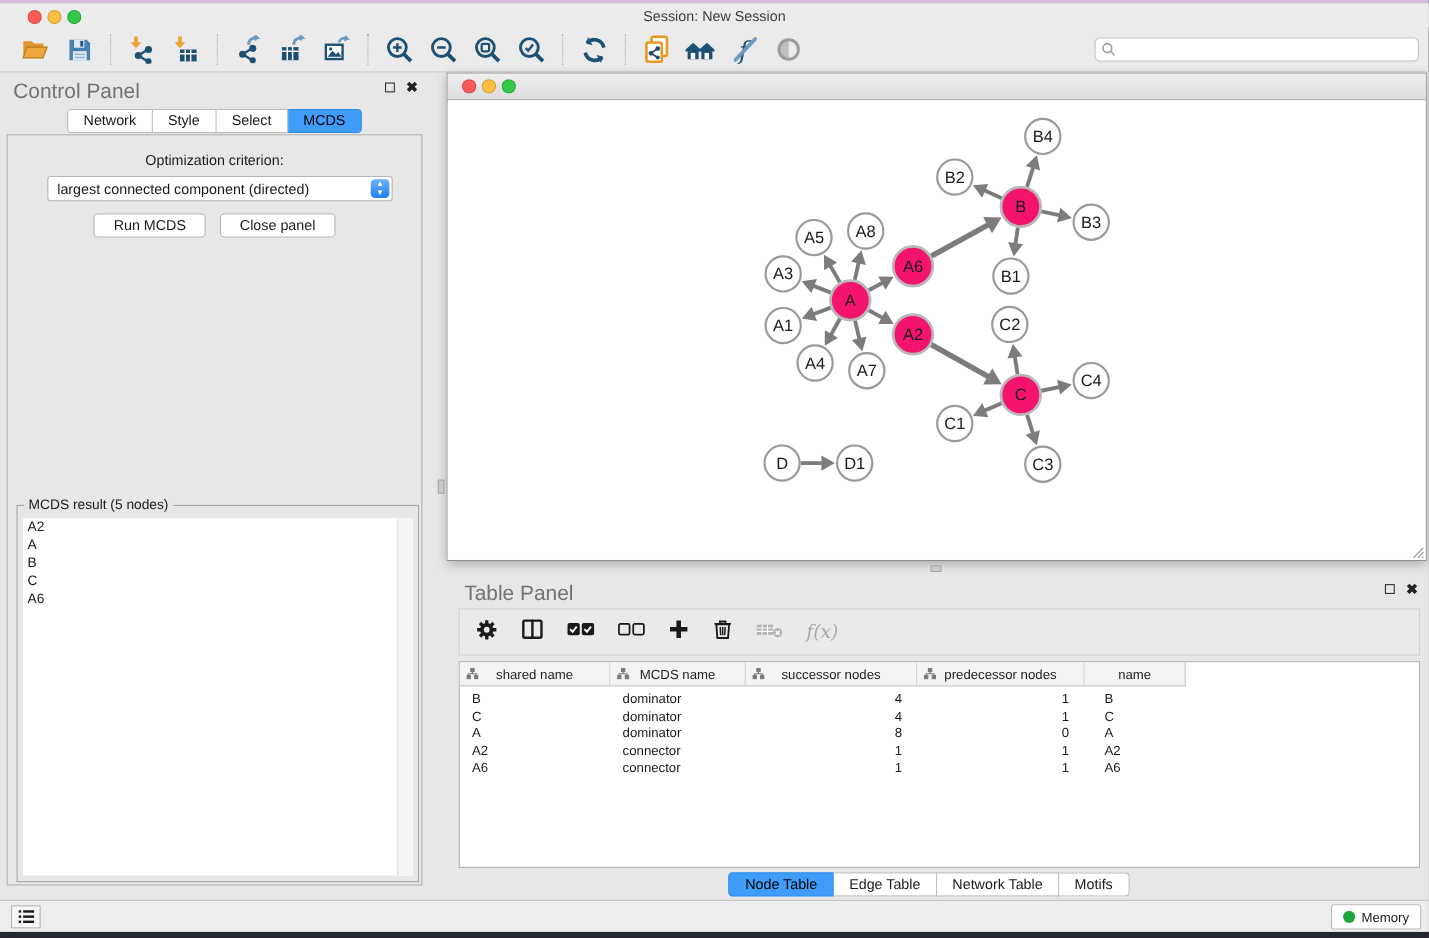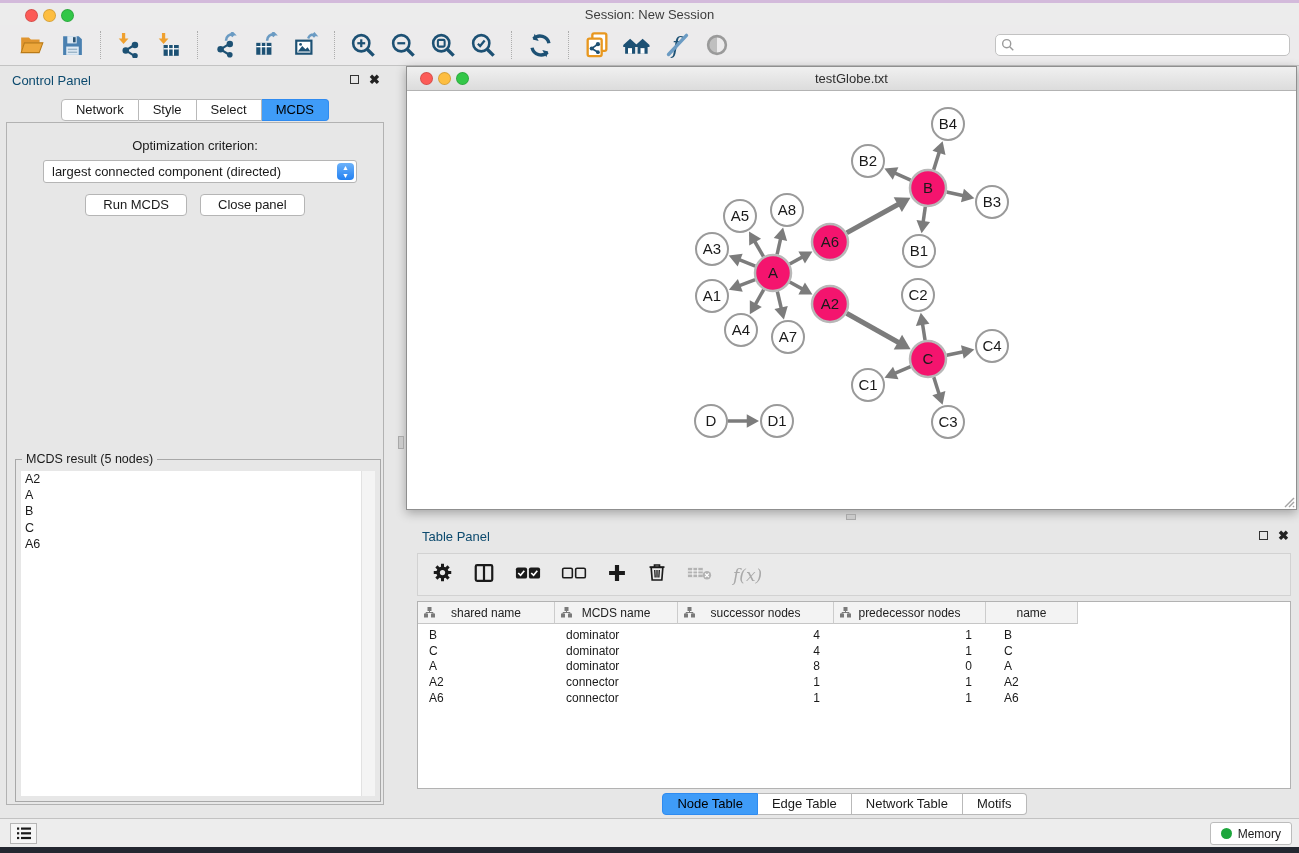--- a/index.html
+++ b/index.html
@@ -22,21 +22,21 @@
   .tb-sep{width:1px;height:28px;border-left:1px dotted #adadad;margin:0 8px;}
   .search{margin-left:auto;margin-right:9px;width:295px;height:22px;background:#fff;border:1px solid #c2c2c2;
           border-radius:5px;display:flex;align-items:center;padding:0 5px;}
   .search input{border:none;outline:none;flex:1;font-size:12px;font-family:"Liberation Sans",sans-serif;background:transparent;}
 
   
   .main{position:absolute;top:63px;left:0;right:0;bottom:29px;background:#e7e7e7;}
 
   
   .control-panel{position:absolute;left:0;top:0;width:390px;bottom:0;}
-  .panel-title{position:absolute;left:12px;top:7px;font-size:13px;color:#0c4a6e;}
+  .panel-title{position:absolute;left:12px;top:7px;font-size:19px;color:#737373;}
   .panel-btns{position:absolute;right:10px;top:8px;display:flex;gap:10px;align-items:center;}
   .float-btn{width:9px;height:9px;border:1.5px solid #333;display:inline-block;}
   .close-btn{font-size:13px;font-weight:bold;color:#222;line-height:11px;}
   .seg-tabs{position:absolute;left:0;right:0;display:flex;justify-content:center;}
   .seg-tabs .seg{height:22px;line-height:20px;padding:0 14px;background:#fff;border:1px solid #b9b9b9;
                  border-left:none;font-size:13px;color:#1a1a1a;}
   .seg-tabs .seg:first-child{border-left:1px solid #b9b9b9;border-radius:4px 0 0 4px;}
   .seg-tabs .seg:last-child{border-radius:0 4px 4px 0;}
   .seg-tabs .seg.active{background:#3f9cf8;border-color:#2f8bf0;color:#000000;}
   .cp-tabs{top:33px;}
@@ -303,21 +303,20 @@
         </div>
       </div>
 
       <div class="right-area">
 
         <div class="network-window">
           <div class="nw-titlebar">
             <span class="tl red"></span>
             <span class="tl yellow"></span>
             <span class="tl green"></span>
-            <div class="nw-title">testGlobe.txt</div>
           </div>
           <div class="nw-canvas">
             <svg id="graph-svg" width="890" height="418" viewBox="0 0 890 418">
                 <line x1="348.22175155851795" y1="187.70327400252603" x2="329.866155385915" y2="194.62423649383533" stroke="#7c7c7c" stroke-width="3.5"></line>
                 <polygon points="321.84255115508824,197.64952989234376 330.8881362335541,186.91815576839136 335.72154959327025,199.73720859198633" fill="#7c7c7c"></polygon>
                 <line x1="382.6911941452746" y1="190.0776669912897" x2="397.89732248940936" y2="198.34766661704722" stroke="#7c7c7c" stroke-width="3.5"></line>
                 <polygon points="405.4303219523425,202.44456106180033 391.3961563118189,202.6094694434757 397.94163198448575,190.57423998083033" fill="#7c7c7c"></polygon>
                 <line x1="348.3192469177497" y1="174.04363813157366" x2="329.72979016635804" y2="166.72975350807528" stroke="#7c7c7c" stroke-width="3.5"></line>
                 <polygon points="321.75018713055294,163.5902375595618 335.65757155456805,161.7008835740254 330.64166852312377,174.44963711227956" fill="#7c7c7c"></polygon>
                 <line x1="356.6988396225549" y1="197.56769192232414" x2="347.00938615950554" y2="214.82703090338083" stroke="#7c7c7c" stroke-width="3.5"></line>

